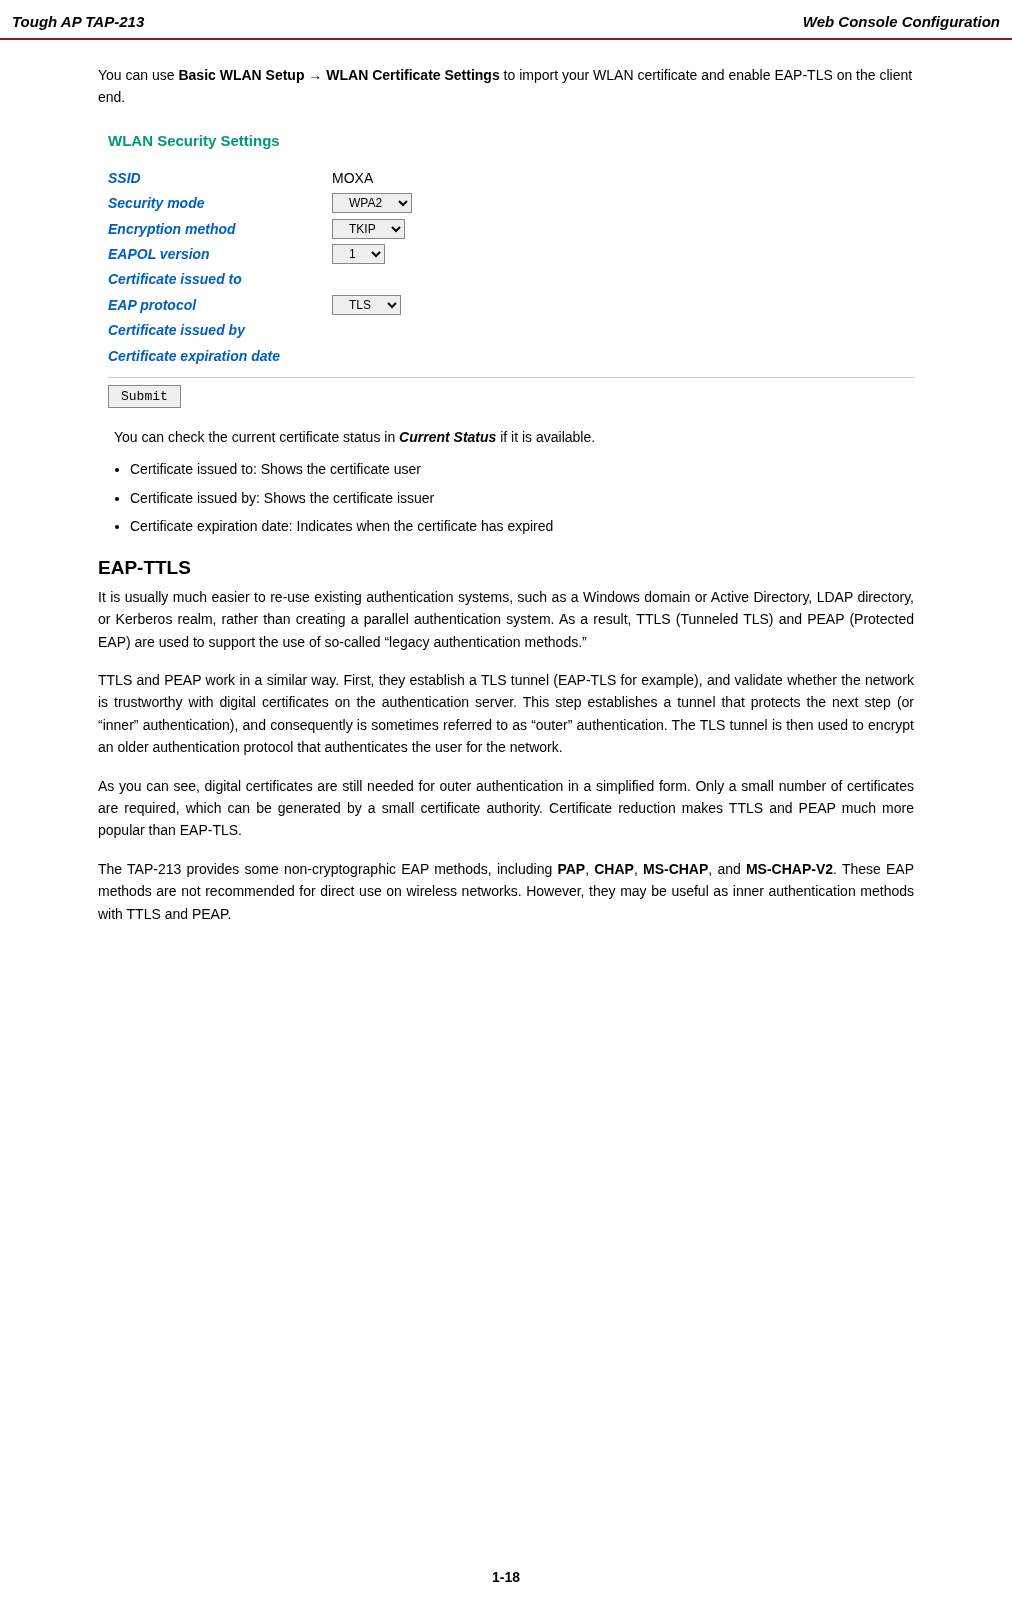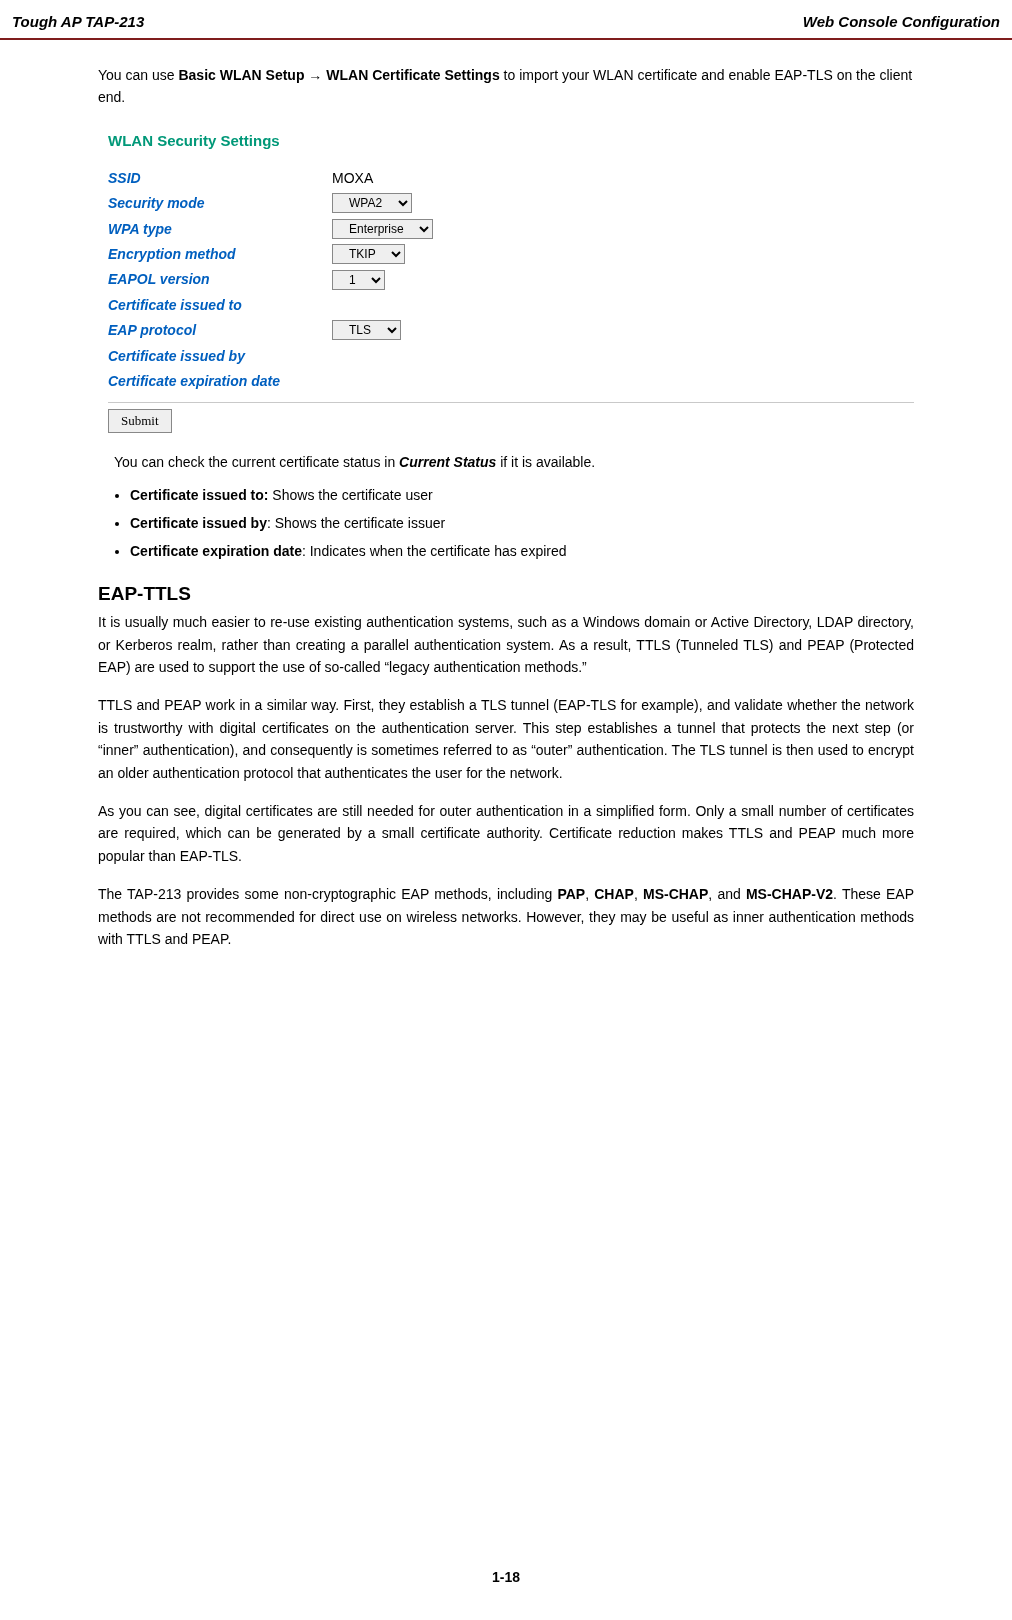--- a/index.html
+++ b/index.html
@@ -65,30 +65,30 @@
     .ss-hr {
       border: none;
       border-top: 1px solid #c9c9c9;
       margin: 10px 0 6px 0;
     }
     .ss-submit {
       border: 1px solid #888;
       background: #efefef;
       font-size: 13px;
       padding: 3px 12px;
-      font-family: Liberation Serif, serif;
+      font-family: Liberation Mono, monospace;
     }
     .body-text { margin-bottom: 6px; margin-left: 16px; }
     .body-text .bi { font-style: italic; font-weight: bold; }
     .cert-list {
       margin: 10px 0 16px 0;
       padding-left: 32px;
     }
     .cert-list li { margin-bottom: 6px; }
-    .cert-list b { font-weight: bold; }
+    .cert-list b { font-weight: normal; }
     h3.eap {
       font-size: 19px;
       font-weight: bold;
       margin: 12px 0 2px 0;
     }
     p.para {
       margin: 0 0 16px 0;
       text-align: justify;
     }
     p.para b { font-weight: bold; }
@@ -118,24 +118,20 @@
     <div class="screenshot">
       <div class="ss-title">WLAN Security Settings</div>
 
       <div class="ss-row">
         <span class="ss-label">SSID</span>
         <span class="ss-value">MOXA</span>
       </div>
       <div class="ss-row">
         <span class="ss-label">Security mode</span>
         <select class="ss-select"><option>WPA2</option></select>
-      </div>
-      <div class="ss-row">
-        <span class="ss-label">WPA type</span>
-        <select class="ss-select"><option>Enterprise</option></select>
       </div>
       <div class="ss-row">
         <span class="ss-label">Encryption method</span>
         <select class="ss-select"><option>TKIP</option></select>
       </div>
       <div class="ss-row">
         <span class="ss-label">EAPOL version</span>
         <select class="ss-select"><option>1</option></select>
       </div>
       <div class="ss-row">

